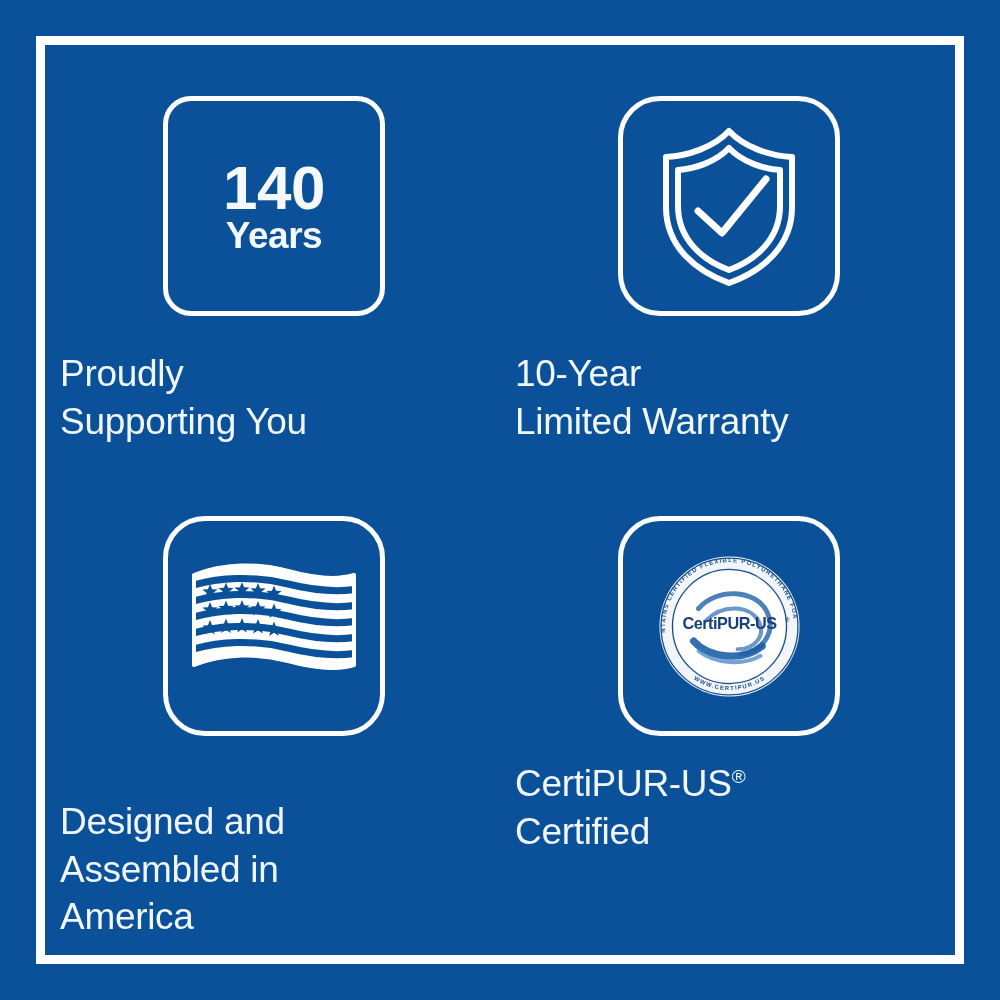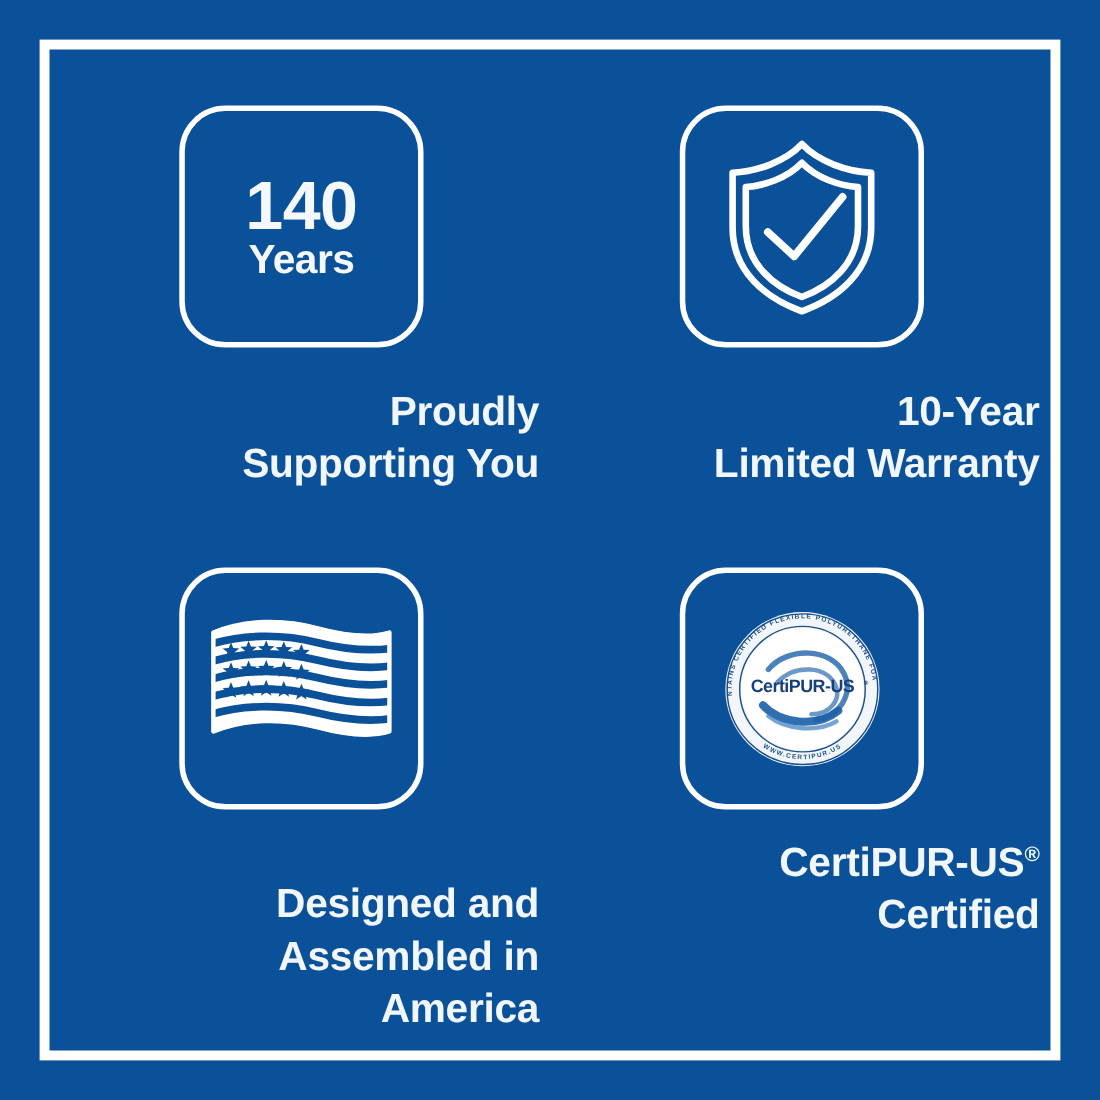--- a/index.html
+++ b/index.html
@@ -40,42 +40,42 @@
     width: 222px;
     height: 220px;
     box-sizing: border-box;
     border: 5.5px solid #ffffff;
     border-radius: 42px;
     display: flex;
     align-items: center;
     justify-content: center;
   }
 
-  #tile-years    { left: 163px; top: 96px; }
+  #tile-years    { left: 163px; top: 96px; border-radius: 28px; }
   #tile-warranty { left: 618px; top: 96px; }
   #tile-flag     { left: 163px; top: 516px; }
   #tile-certipur { left: 618px; top: 516px; }
 
   
   #years-text {
     text-align: center;
     color: #f4f8fb;
     font-weight: bold;
     line-height: 0.97;
     letter-spacing: -0.5px;
   }
   #years-number { font-size: 62px; display: block; }
   #years-word   { font-size: 37px; display: block; }
 
   
   .caption {
     position: absolute;
-    text-align: right;
+    text-align: left;
     color: #f0f6fa;
-    font-weight: bold;
+    font-weight: normal;
     font-size: 37px;
     line-height: 1.29;
     letter-spacing: -0.3px;
     white-space: pre-line;
   }
   #caption-years    { left: 60px;  top: 350px; width: 430px; }
   #caption-warranty { left: 515px; top: 350px; width: 430px; }
   #caption-flag     { left: 60px;  top: 798px; width: 430px; }
   #caption-certipur { left: 515px; top: 760px; width: 430px; }
 

